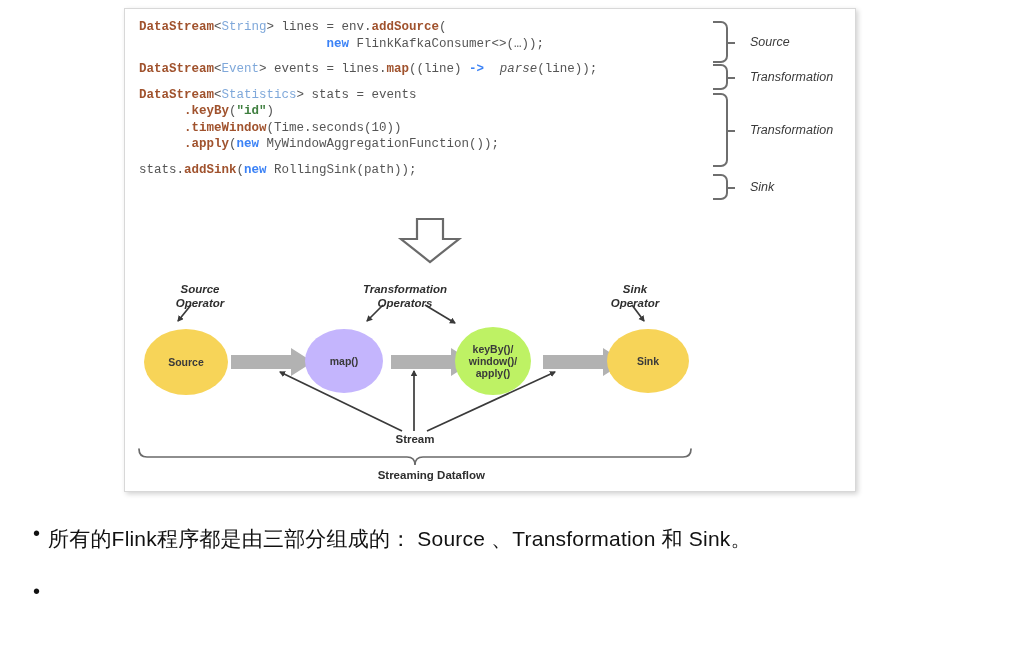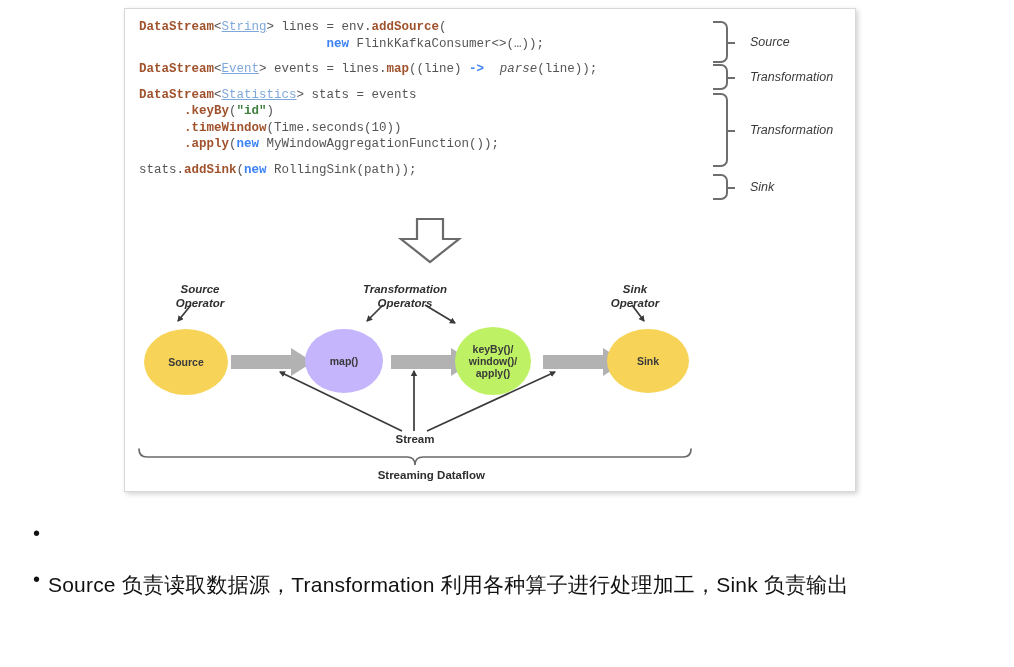--- a/index.html
+++ b/index.html
@@ -36,21 +36,21 @@
     top: 10px;
     width: 590px;
     font-family: "Liberation Mono", "DejaVu Sans Mono", monospace;
     font-size: 12.5px;
     line-height: 16.5px;
     white-space: pre;
     color: #555555;
   }
   .code-line { white-space: pre; }
   .kw-type    { color: #A0522D; font-weight: bold; margin-top: 41px; }
-  .kw-generic { color: #7FA8DA; text-decoration: underline; }
+  .kw-generic { color: #7FA8DA; }
   .kw-method  { color: #A0522D; font-weight: bold; margin-top: 36px; }
   .kw-new     { color: #3b82f6; font-weight: bold; }
   .kw-str     { color: #3F7F3F; font-weight: bold; }
   .kw-ital    { font-style: italic; color: #555; margin-left: 8px; }
   .kw-plain   { color: #555555; }
   .gap { display:block; height: 9px; }
 
   
   .brace-row {
     position: absolute;
@@ -270,21 +270,21 @@
 
     <div class="diag-label" id="stream-label" style="left:250px; top:162px; width:80px;">Stream</div>
 
     <div class="diag-label" id="dataflow-label" style="left:220px; top:198px; width:140px;text-align:right;">Streaming Dataflow</div>
   </div>
 </div>
 
 <div id="bullets">
     <div class="bullet-row">
       <div class="bullet-dot">•</div>
+      <div class="bullet-text">所有的Flink程序都是由三部分组成的：  Source 、Transformation 和 Sink。</div>
     </div>
     <div class="bullet-row">
       <div class="bullet-dot">•</div>
-      <div class="bullet-text">Source 负责读取数据源，Transformation 利用各种算子进行处理加工，Sink 负责输出</div>
     </div>
   </div>
 
 <div id="watermark">CSDN @Walter_bigdata</div>
 <div id="watermark-sub"></div>
 
 </body></html>

